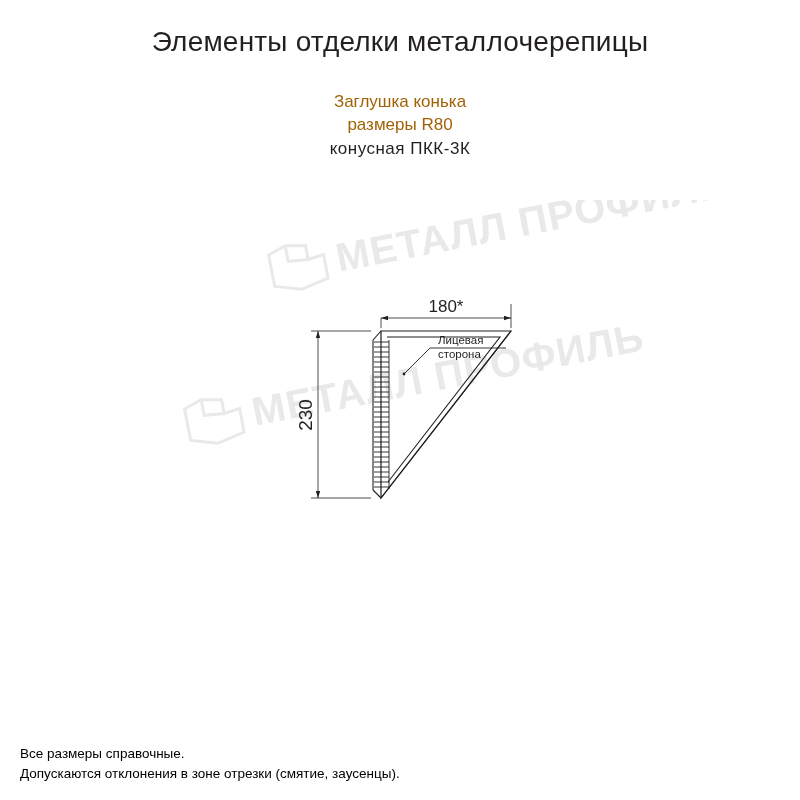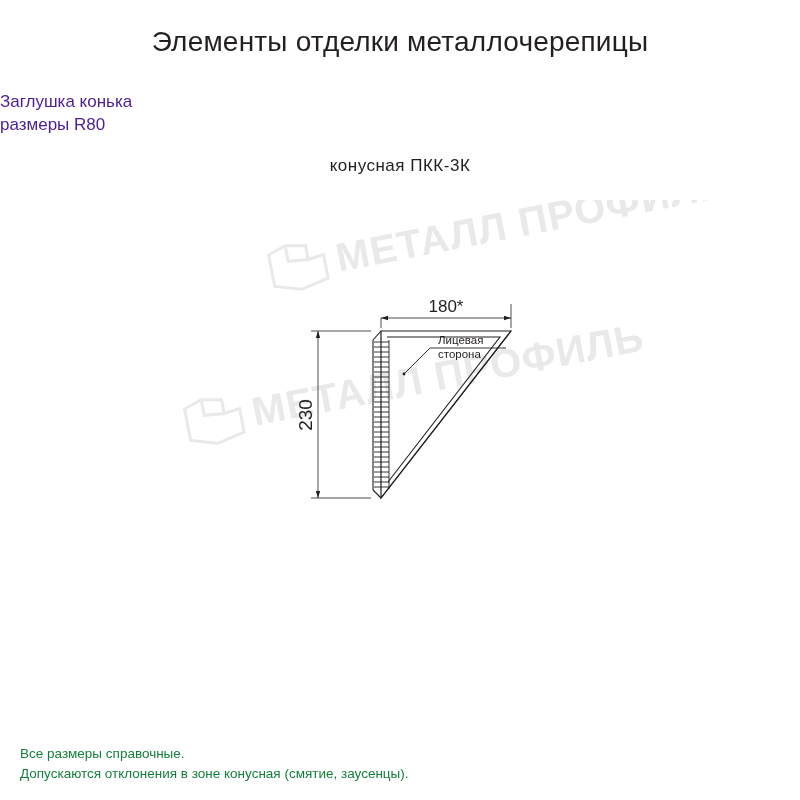--- a/index.html
+++ b/index.html
@@ -29,43 +29,43 @@
     text-align: center;
     font-size: 28px;
     letter-spacing: 0.2px;
     color: #231f20;
   }
   .sub-block {
     position: absolute;
     top: 90px;
     left: 0;
     width: 800px;
-    text-align: left;
+    text-align: center;
     font-size: 17px;
     line-height: 23px;
-    color: #4c1d95;
+    color: #a16207;
   }
   .sub-line3 {
     position: absolute;
-    top: 156px;
+    top: 139px;
     left: 0;
     width: 800px;
     text-align: center;
     font-size: 17px;
     color: #231f20;
     letter-spacing: 0.5px;
   }
   
   .footer {
     position: absolute;
     left: 20px;
     top: 744px;
     font-size: 13.5px;
     line-height: 20px;
-    color: #15803d;
+    color: #000000;
   }
   
   .drawing {
     position: absolute;
     left: 0;
     top: 200px;
     width: 800px;
     height: 420px;
   }
   svg { display: block; }
@@ -179,16 +179,16 @@
         <circle cx="404" cy="174" r="1.4" fill="#231f20" stroke="none"></circle>
       </g>
       <text x="438" y="144" font-family="Liberation Sans, sans-serif" font-size="11.5" fill="#231f20">Лицевая</text>
       <text x="438" y="158" font-family="Liberation Sans, sans-serif" font-size="11.5" fill="#231f20">сторона</text>
 
     </svg>
   </div>
 
   <div class="footer">
     <div>Все размеры справочные.</div>
-    <div>Допускаются отклонения в зоне конусная (смятие, заусенцы).</div>
+    <div>Допускаются отклонения в зоне отрезки (смятие, заусенцы).</div>
   </div>
 
 </div>
 
 </body></html>

